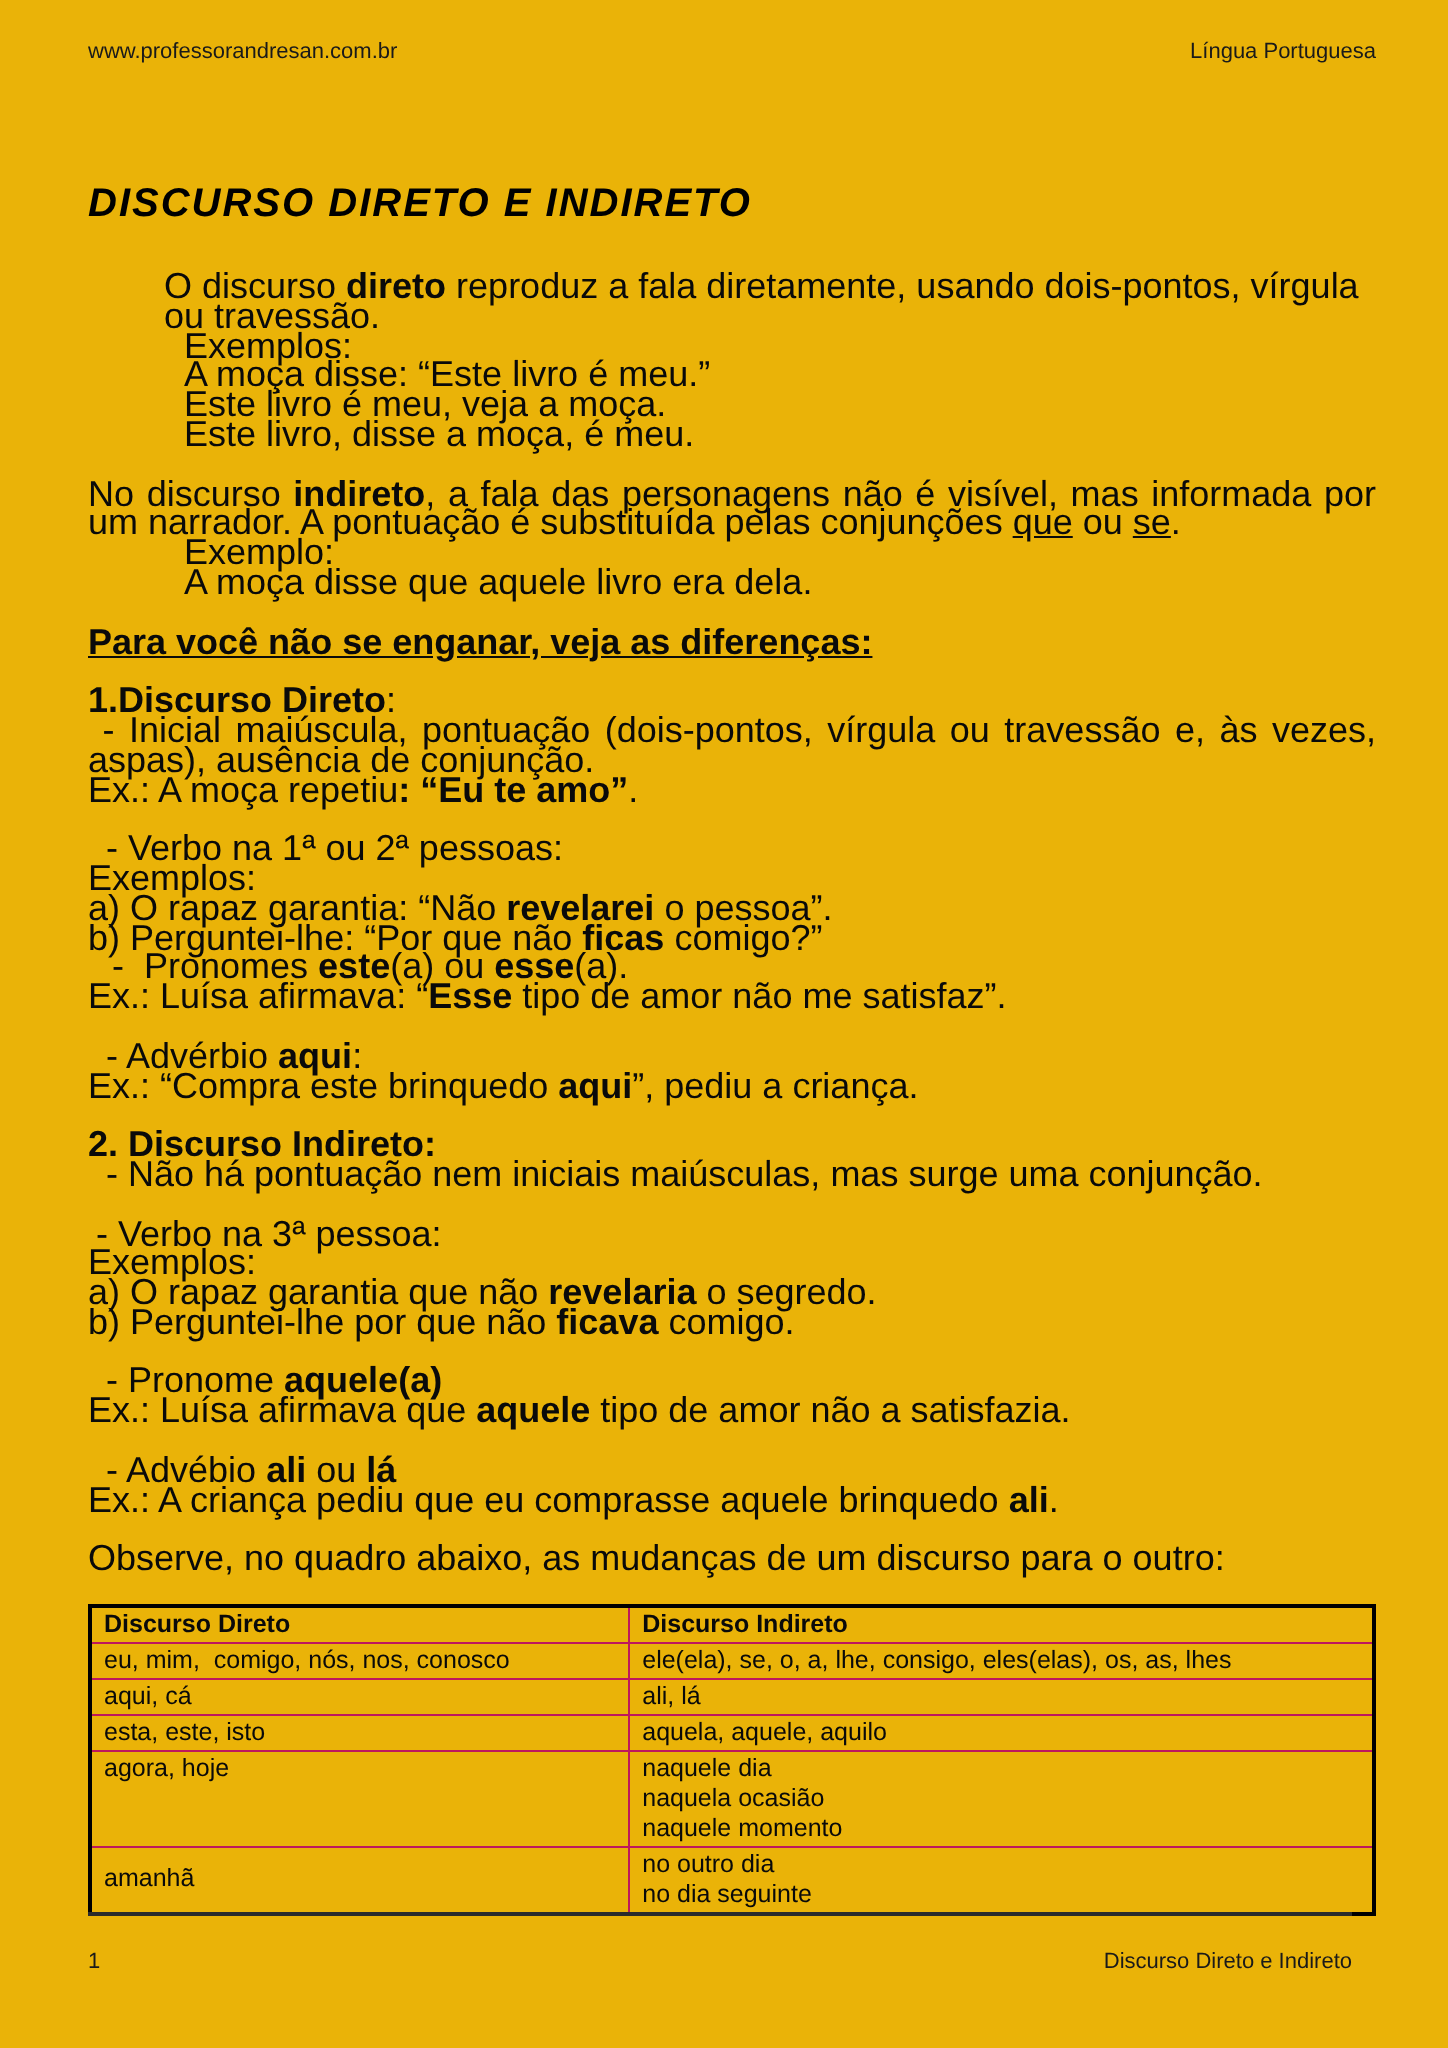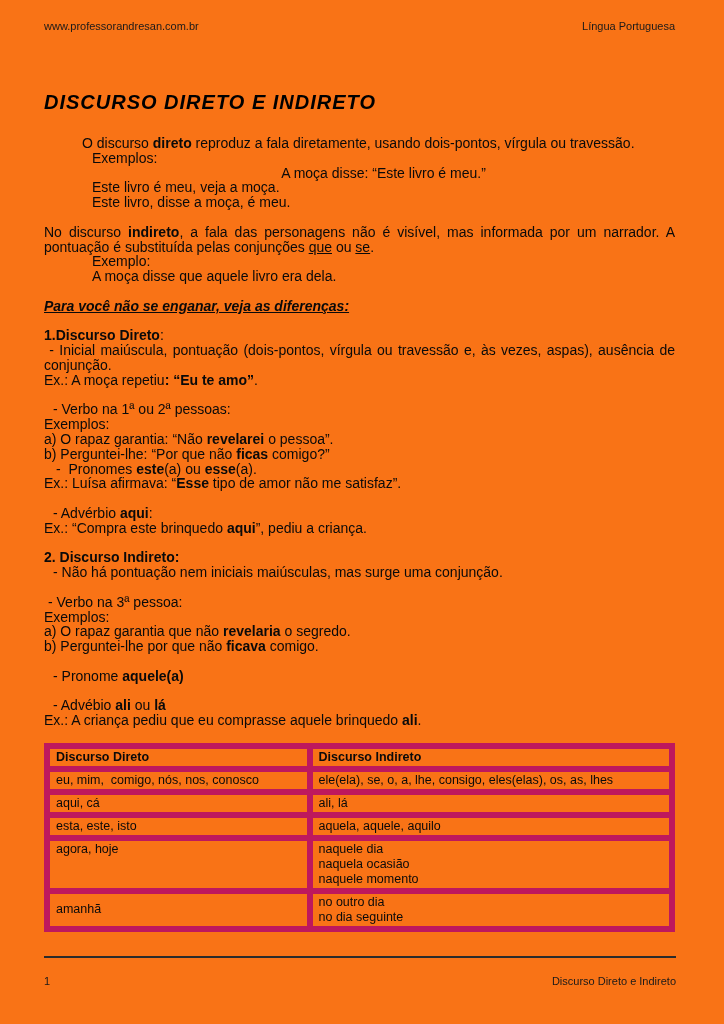--- a/index.html
+++ b/index.html
@@ -1,57 +1,57 @@
 <!DOCTYPE html>
 <html><head>
 <meta charset="utf-8">
 <style>
   html,body{margin:0;padding:0;background:#ffffff;}
   .page{
     position:relative;
     width:724px;height:1024px;
-    background:#f97316;
+    background:#eab308;
     box-sizing:border-box;
-    padding:20px 49px 0 44px;
+    padding:20px 36px 0 44px;
     font-family:"Liberation Sans","DejaVu Sans",sans-serif;
     color:#000;
     overflow:hidden;
   }
   .doc-header{
     display:flex;justify-content:space-between;align-items:flex-start;
     font-size:11px;line-height:13px;color:#1a1a1a;
   }
   .doc-title{
     margin:58px 0 0 0;
     font-size:20px;line-height:23px;
     font-weight:bold;font-style:italic;
     letter-spacing:1px;
     color:#000;
   }
   .doc-body{margin-top:22px;}
   .block{margin:0 0 14.8px 0;}
   .para{
-    font-size:14px;line-height:14.8px;
+    font-size:18px;line-height:14.8px;
     white-space:pre-wrap;
     color:#0a0a0a;
   }
   .para.justify{text-align:justify;}
   .seg-b{font-weight:bold;}
-  .seg-i{font-style:italic;}
+  .seg-i{}
   .seg-u{text-decoration:underline;}
   table.doc-table{
     width:100%;
     border-collapse:collapse;
     border:2px solid #000;
     table-layout:fixed;
   }
   table.doc-table col.c1{width:42%;}
   table.doc-table col.c2{width:58%;}
   table.doc-table th, table.doc-table td{
-    border:6px solid #be185d;
+    border:1px solid #be185d;
     font-size:12.5px;line-height:15px;
     padding:1px 6px;
     text-align:left;
     vertical-align:top;
     white-space:pre-wrap;
     color:#0a0a0a;
   }
   table.doc-table th{font-weight:bold;}
   
   table.doc-table tbody tr:nth-child(5) td:first-child{vertical-align:middle;}
@@ -73,21 +73,21 @@
     <span>www.professorandresan.com.br</span>
     <span>Língua Portuguesa</span>
   </div>
 
   <h1 class="doc-title">DISCURSO DIRETO E INDIRETO</h1>
 
   <div class="doc-body">
       <div class="block">
         <div class="para" style="padding-left: 38px;"><span>O discurso </span><span class="seg-b">direto</span><span> reproduz a fala diretamente, usando dois-pontos, vírgula ou travessão.</span></div>
         <div class="para" style="padding-left: 48px;"><span>Exemplos:</span></div>
-        <div class="para" style="padding-left: 48px; text-align: center;"><span>A moça disse: “Este livro é meu.”</span></div>
+        <div class="para" style="padding-left: 48px;"><span>A moça disse: “Este livro é meu.”</span></div>
         <div class="para" style="padding-left: 48px;"><span>Este livro é meu, veja a moça.</span></div>
         <div class="para" style="padding-left: 48px;"><span>Este livro, disse a moça, é meu.</span></div>
       </div>
       <div class="block">
         <div class="para justify"><span>No discurso </span><span class="seg-b">indireto</span><span>, a fala das personagens não é visível, mas informada por um narrador. A pontuação é substituída pelas conjunções </span><span class="seg-u">que</span><span> ou </span><span class="seg-u">se</span><span>.</span></div>
         <div class="para" style="padding-left: 48px;"><span>Exemplo:</span></div>
         <div class="para" style="padding-left: 48px;"><span>A moça disse que aquele livro era dela.</span></div>
       </div>
       <div class="block">
         <div class="para"><span class="seg-b seg-i seg-u">Para você não se enganar, veja as diferenças:</span></div>
@@ -114,24 +114,28 @@
         <div class="para" style="padding-left: 9px;"><span>- Não há pontuação nem iniciais maiúsculas, mas surge uma conjunção.</span></div>
       </div>
       <div class="block">
         <div class="para" style="padding-left: 4px;"><span>- Verbo na 3ª pessoa:</span></div>
         <div class="para"><span>Exemplos:</span></div>
         <div class="para"><span>a) O rapaz garantia que não </span><span class="seg-b">revelaria</span><span> o segredo.</span></div>
         <div class="para"><span>b) Perguntei-lhe por que não </span><span class="seg-b">ficava</span><span> comigo.</span></div>
       </div>
       <div class="block">
         <div class="para" style="padding-left: 9px;"><span>- Pronome </span><span class="seg-b">aquele(a)</span></div>
+        <div class="para"><span>Ex.: Luísa afirmava que </span><span class="seg-b">aquele</span><span> tipo de amor não a satisfazia.</span></div>
       </div>
       <div class="block">
         <div class="para" style="padding-left: 9px;"><span>- Advébio </span><span class="seg-b">ali</span><span> ou </span><span class="seg-b">lá</span></div>
         <div class="para"><span>Ex.: A criança pediu que eu comprasse aquele brinquedo </span><span class="seg-b">ali</span><span>.</span></div>
+      </div>
+      <div class="block">
+        <div class="para"><span>Observe, no quadro abaixo, as mudanças de um discurso para o outro:</span></div>
       </div>
     </div>
 
   <table class="doc-table">
     <colgroup>
         <col class="c1">
         <col class="c2">
       </colgroup>
     <thead>
       <tr>

